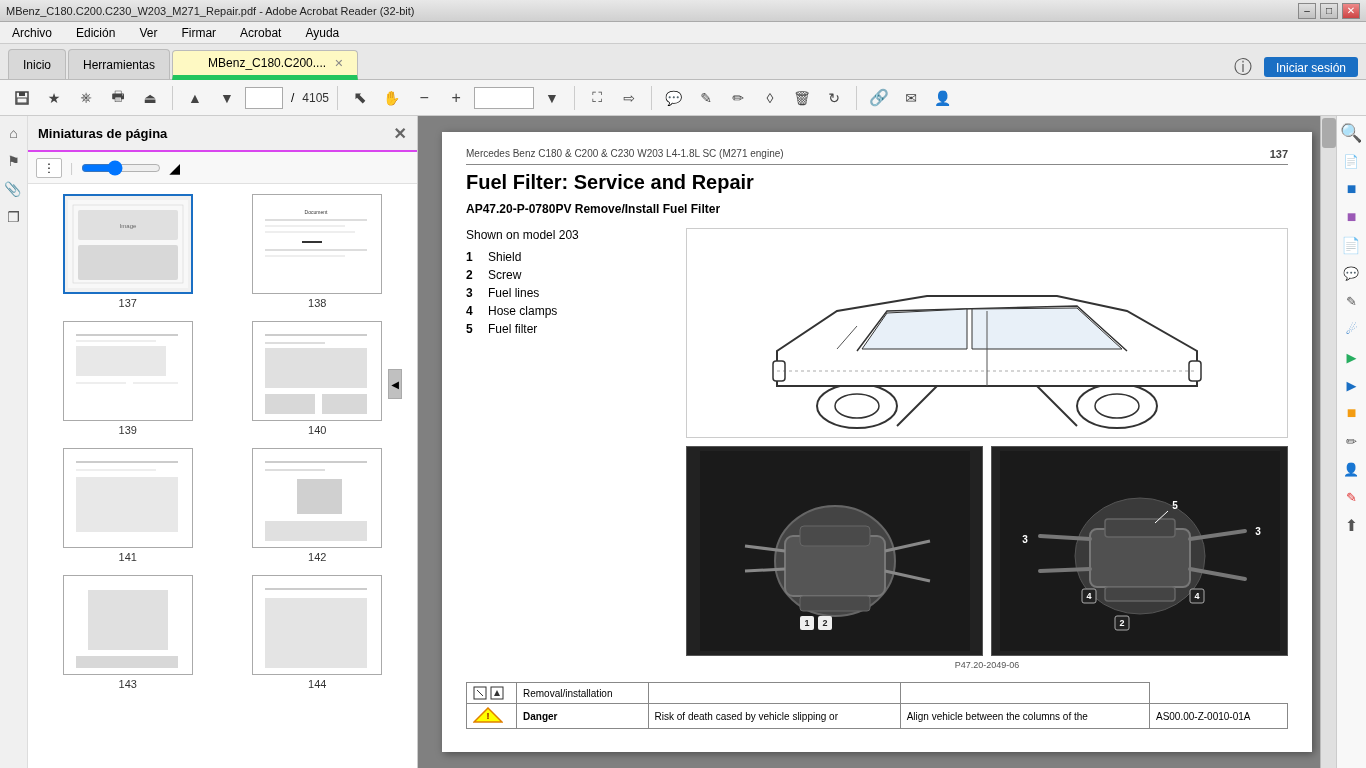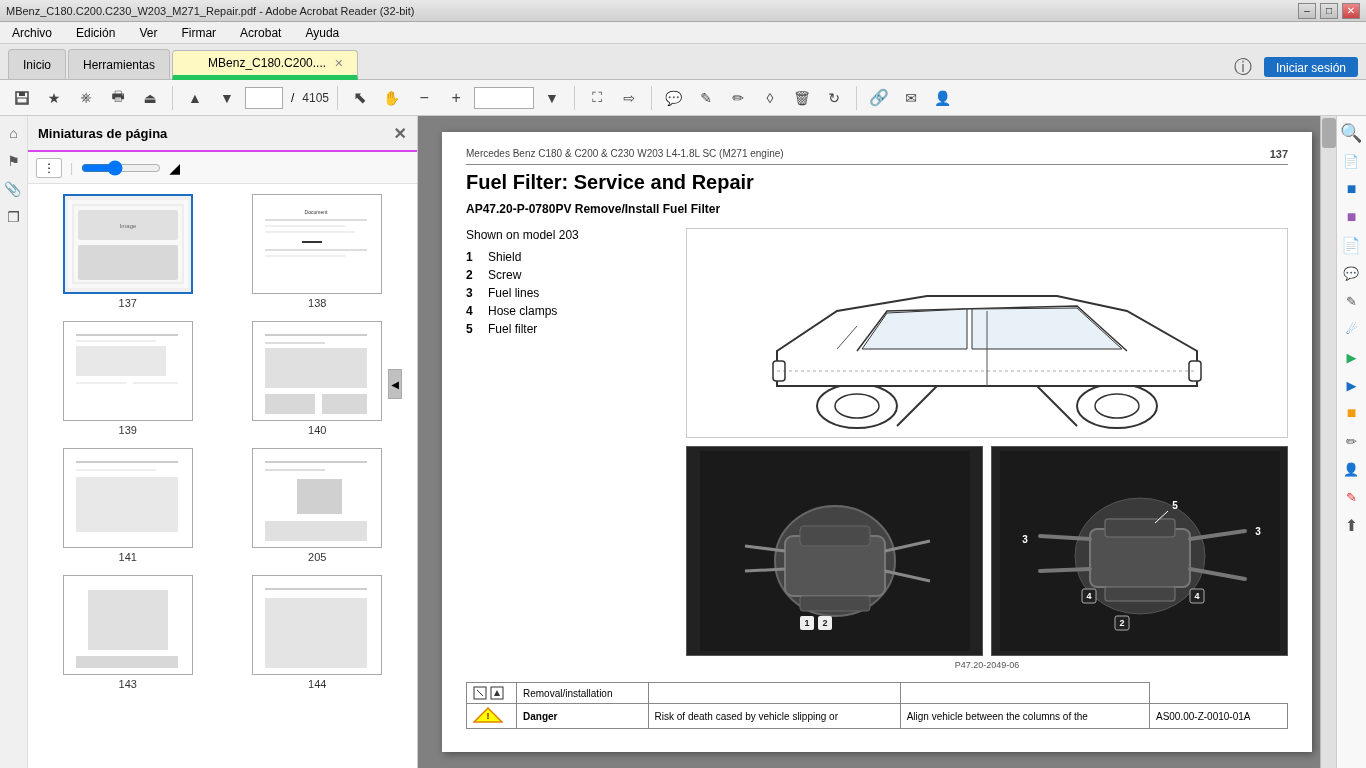--- a/index.html
+++ b/index.html
@@ -354,21 +354,21 @@
             <div class="thumb-inner" style="background:#fff; padding:4px;">
               <svg width="118" height="96" viewBox="0 0 118 96">
                 <rect width="118" height="96" fill="white"></rect>
                 <rect x="8" y="8" width="102" height="2" fill="#ccc"></rect>
                 <rect x="8" y="16" width="60" height="2" fill="#ddd"></rect>
                 <rect x="40" y="26" width="45" height="35" fill="#d0d0d0"></rect>
                 <rect x="8" y="68" width="102" height="20" fill="#e0e0e0"></rect>
               </svg>
             </div>
           </div>
-          <span class="thumb-label">205</span>
+          <span class="thumb-label">142</span>
         </div>
       </div>
 
       <div class="thumb-row">
         <div class="thumb-item">
           <div class="thumb-box">
             <div class="thumb-inner" style="background:#fff; padding:4px;">
               <svg width="118" height="96" viewBox="0 0 118 96">
                 <rect width="118" height="96" fill="white"></rect>
                 <rect x="20" y="10" width="80" height="60" fill="#e0e0e0"></rect>

